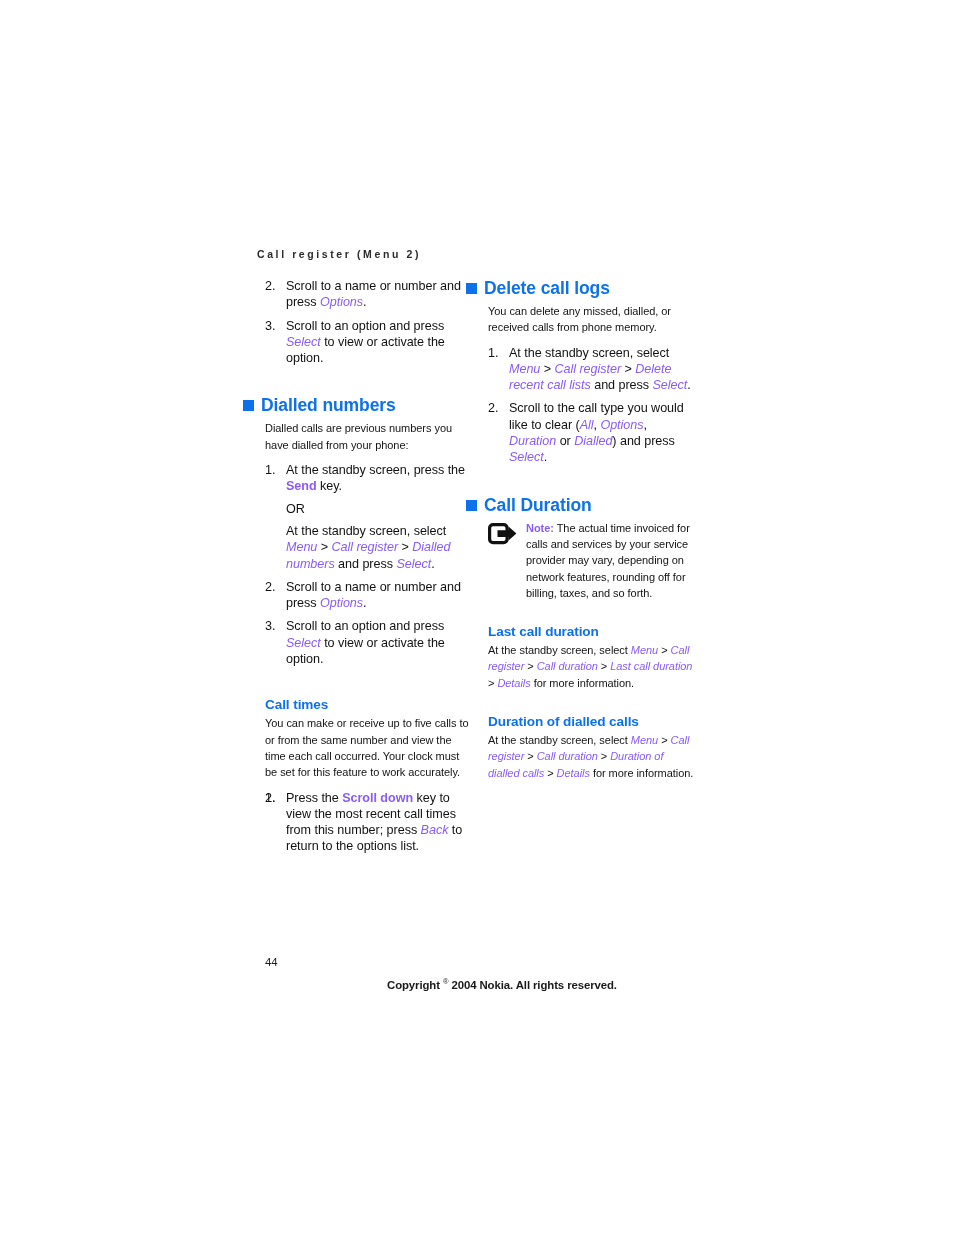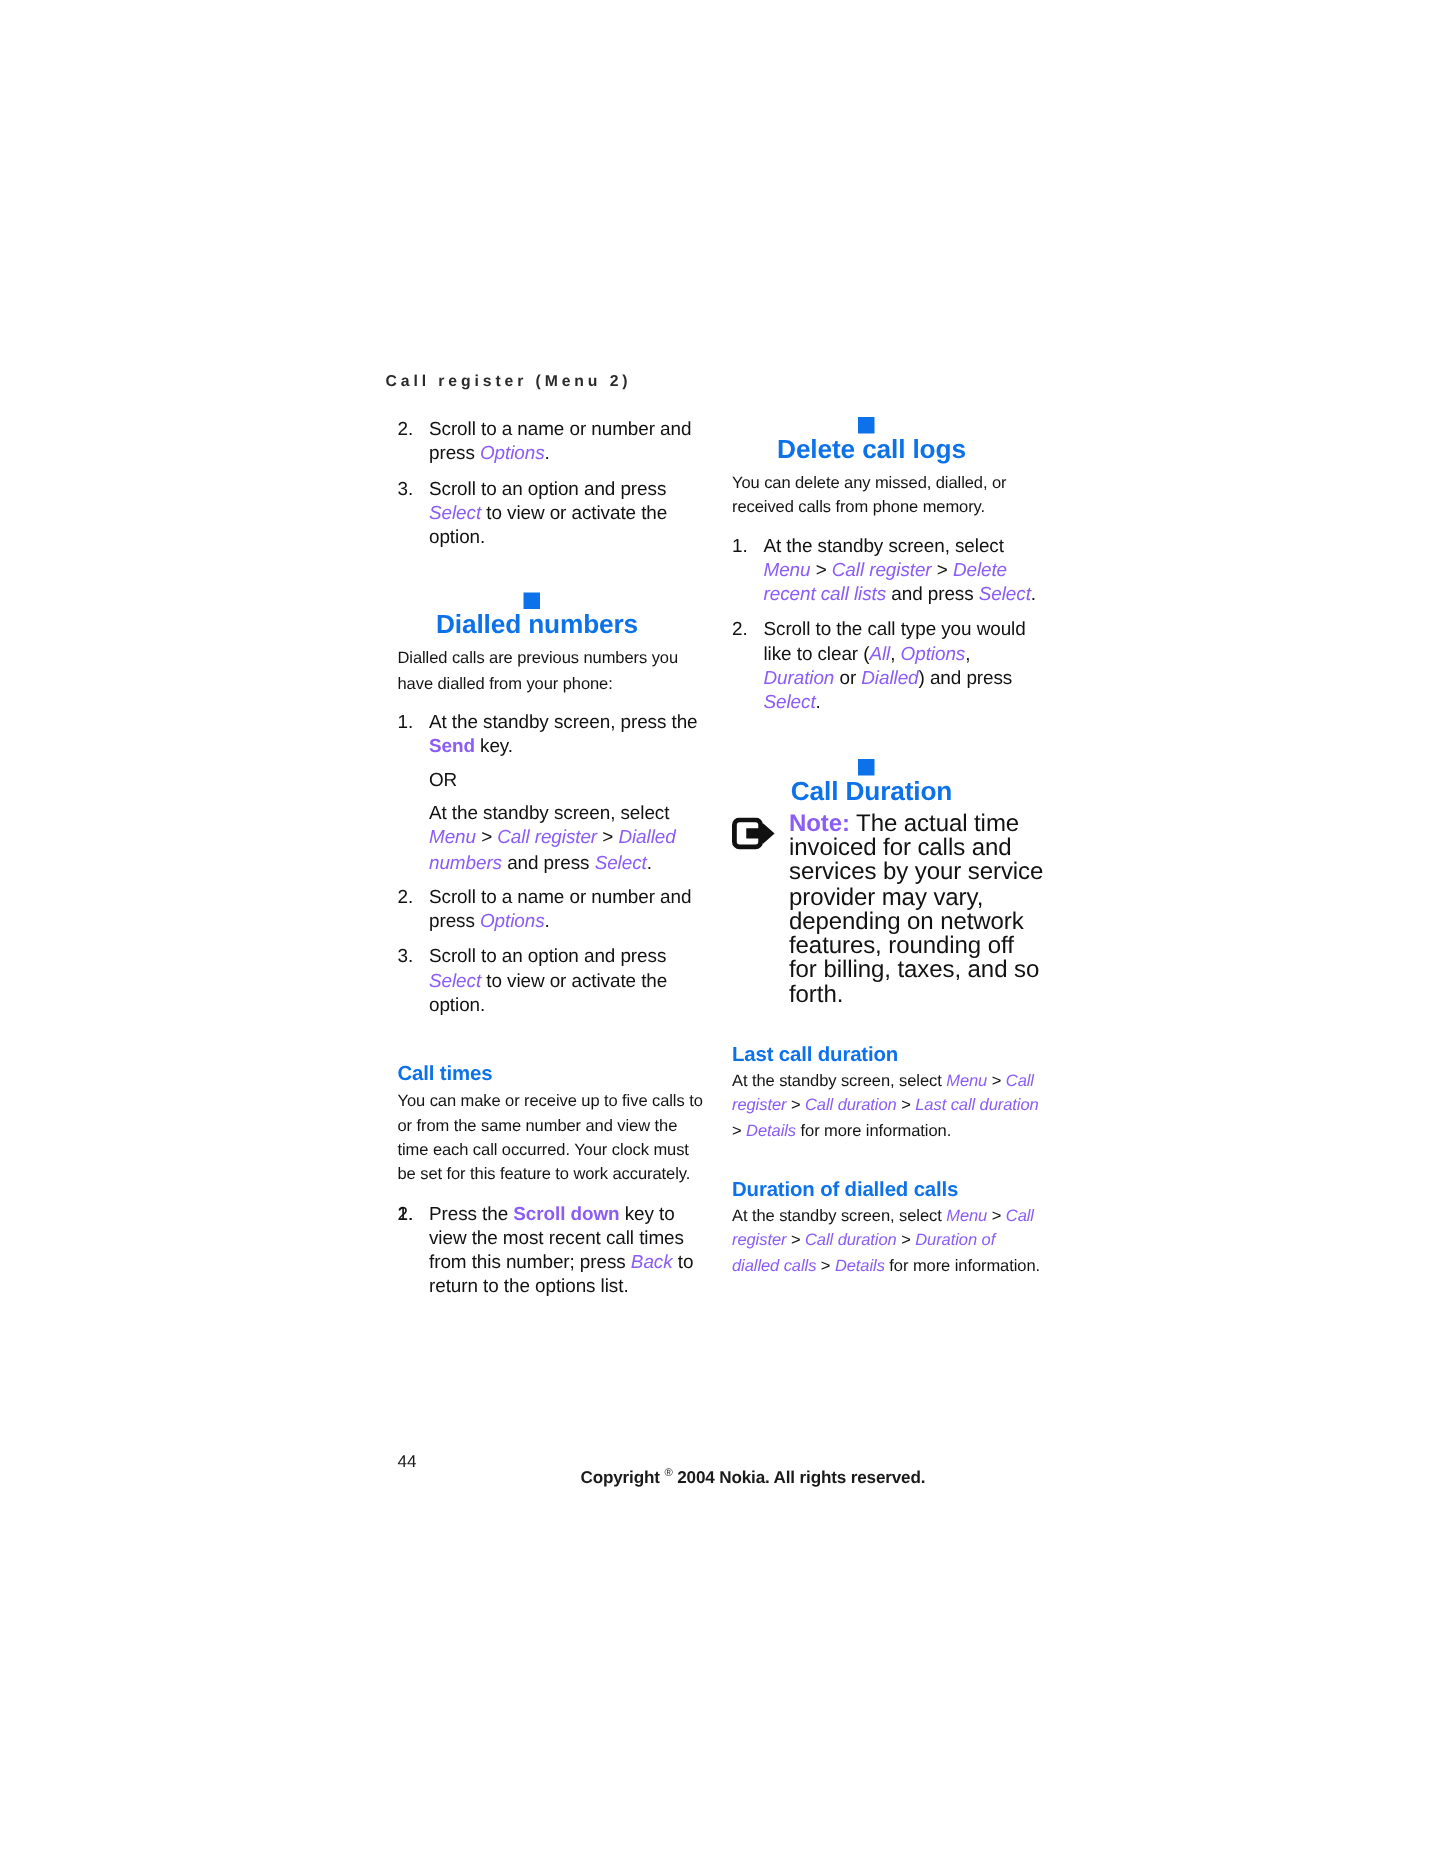--- a/index.html
+++ b/index.html
@@ -50,21 +50,20 @@
   h2.h-main {
     font-size: 17.5px;
     line-height: 21px;
     font-weight: bold;
     color: #0d72ea;
     margin: 0 0 4px -22px;
     padding: 0;
     display: flex;
     align-items: center;
     letter-spacing: -0.1px;
-    flex-direction: column;
   }
   h2.h-main .bullet {
     display: inline-block;
     width: 11px;
     height: 11px;
     background: #0d72ea;
     margin-right: 7px;
     flex: 0 0 auto;
     position: relative;
     top: 0px;
@@ -129,21 +128,21 @@
   }
   .gt { color: #141414; font-style: normal; }
 
   
   .note {
     position: relative;
     padding-left: 38px;
     margin: 3px 0 9px 0;
   }
   .note p {
-    font-size: 16px;
+    font-size: 11px;
     line-height: 16.3px;
     margin: 0;
     letter-spacing: -0.05px;
   }
   .note .note-icon {
     position: absolute;
     left: 0;
     top: 3px;
     width: 30px;
     height: 22px;
@@ -161,21 +160,20 @@
     width: 430px;
     font-size: 11.4px;
     line-height: 14px;
     color: #1a1a1a;
   }
   .footer .pageno {
     position: absolute;
     left: 0;
     top: 0;
     font-weight: normal;
-    margin-top: 13px;
   }
   .footer .copy {
     position: absolute;
     left: 122px;
     top: 0;
     font-weight: bold;
     white-space: nowrap;
     letter-spacing: -0.1px;
     margin-top: 20px;
   }

